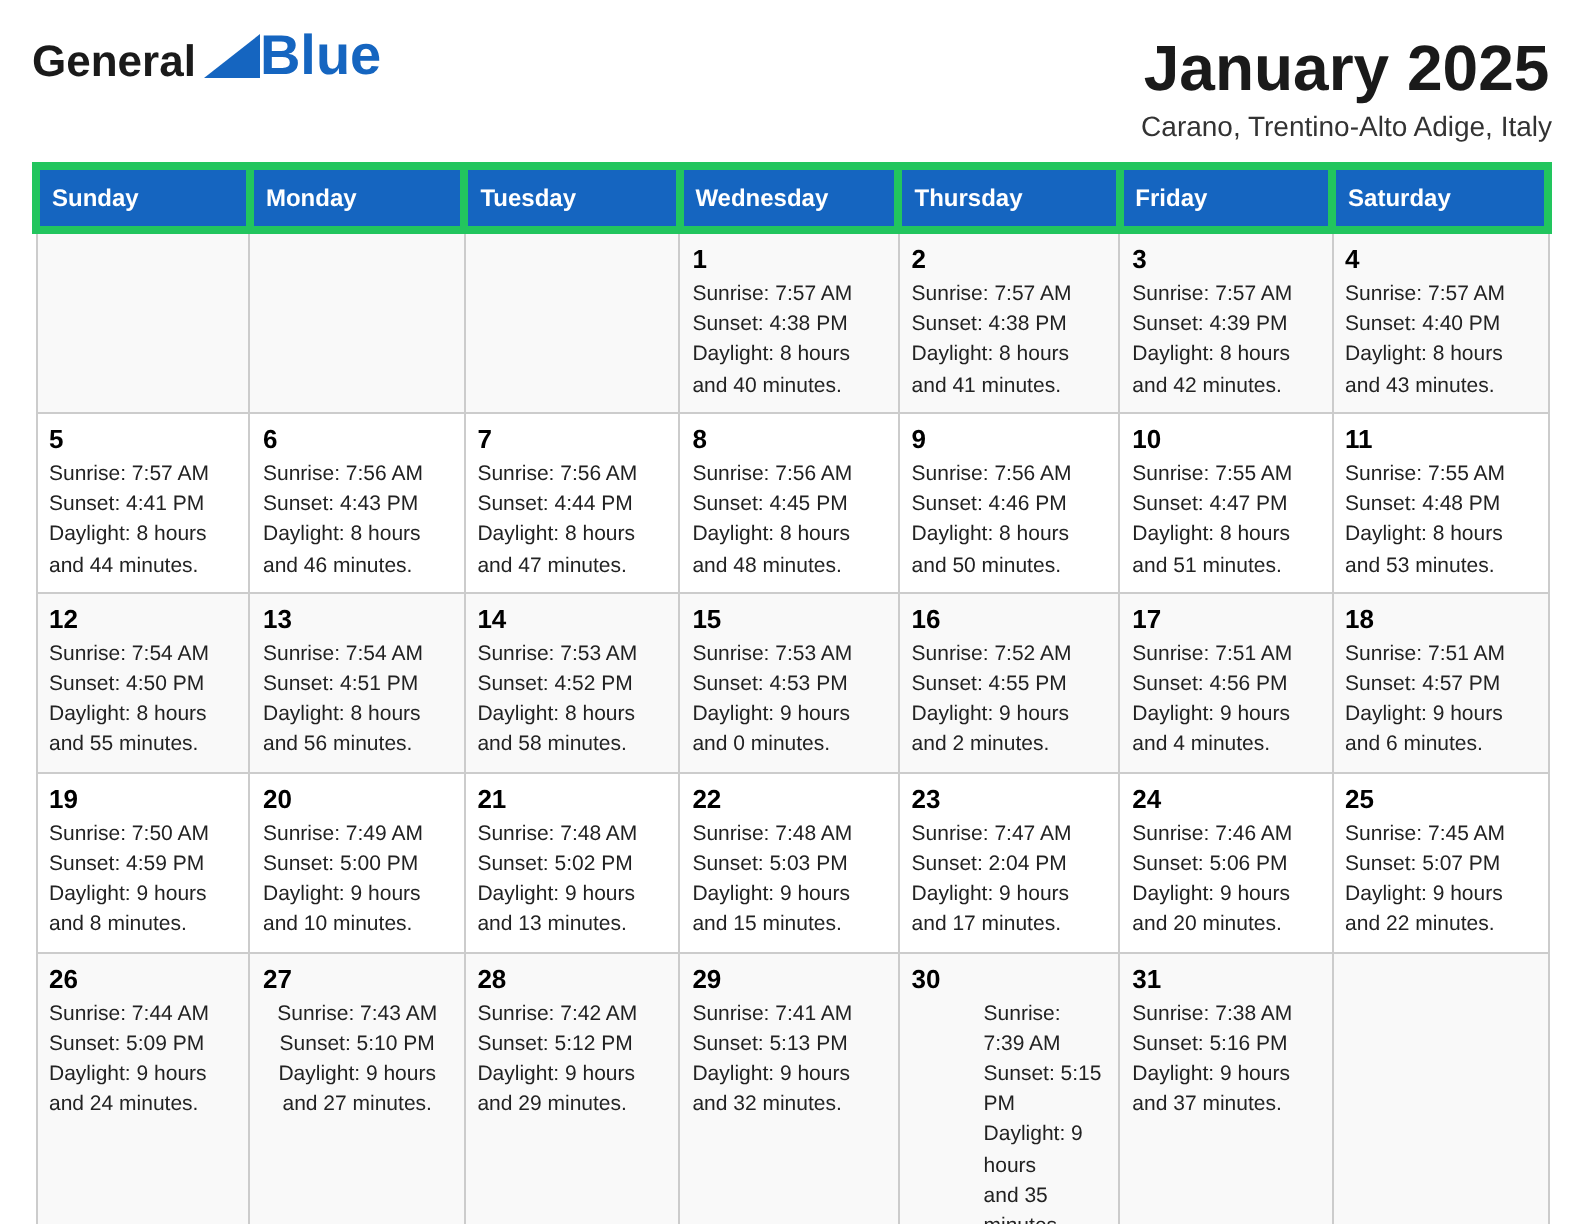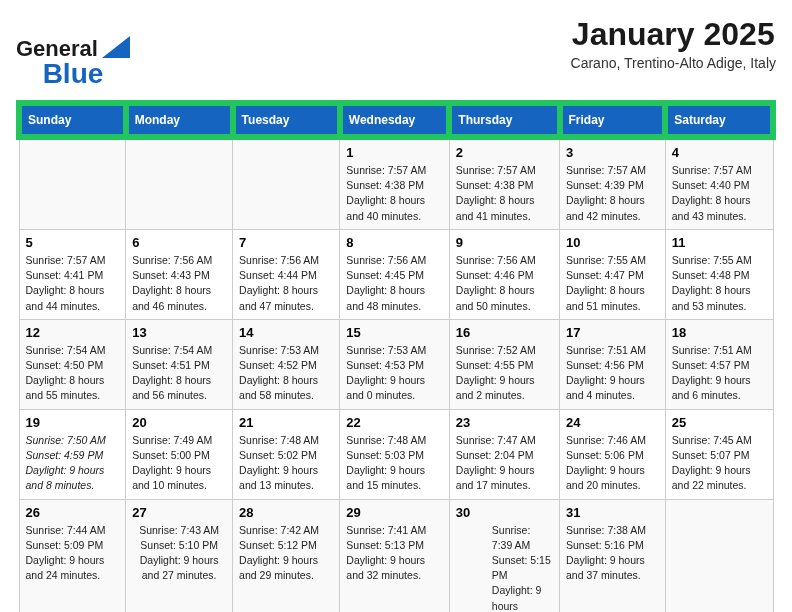--- a/index.html
+++ b/index.html
@@ -11,23 +11,22 @@
       padding: 16px;
     }
     .header {
       display: flex;
       align-items: flex-start;
       justify-content: space-between;
       margin-bottom: 10px;
     }
     .logo {
       display: flex;
-      flex-direction: column;
-      align-items: center;
-      margin-top: 20px;
+      flex-direction: row;
+      align-items: flex-end;
     }
     .logo-row {
       display: flex;
       align-items: center;
       gap: 4px;
     }
     .title-block {
       text-align: center;
     }
     .calendar-title {
@@ -45,21 +44,21 @@
       border-collapse: collapse;
       font-size: 11px;
     }
     thead tr th {
       background-color: #1565c0;
       color: #fff;
       padding: 7px 6px;
       text-align: left;
       font-size: 12px;
       font-weight: bold;
-      border: 6px solid #22c55e;
+      border: 4px solid #22c55e;
     }
     tbody tr td {
       border: 1px solid #ccc;
       vertical-align: top;
       padding: 5px 6px;
       width: 113px;
       min-height: 80px;
     }
     tbody tr:nth-child(odd) td {
       background-color: #f9f9f9;
@@ -247,21 +246,21 @@
           <span class="day-num">18</span>
           <div class="day-info" style="white-space: pre-line;">Sunrise: 7:51 AM
 Sunset: 4:57 PM
 Daylight: 9 hours
 and 6 minutes.</div>
         </td>
       </tr>
       <tr>
         <td>
           <span class="day-num">19</span>
-          <div class="day-info" style="white-space: pre-line; font-style: italic;">Sunrise: 7:50 AM
+          <div class="day-info" style="white-space: pre-line;">Sunrise: 7:50 AM
 Sunset: 4:59 PM
 Daylight: 9 hours
 and 8 minutes.</div>
         </td>
         <td>
           <span class="day-num">20</span>
           <div class="day-info" style="white-space: pre-line;">Sunrise: 7:49 AM
 Sunset: 5:00 PM
 Daylight: 9 hours
 and 10 minutes.</div>

